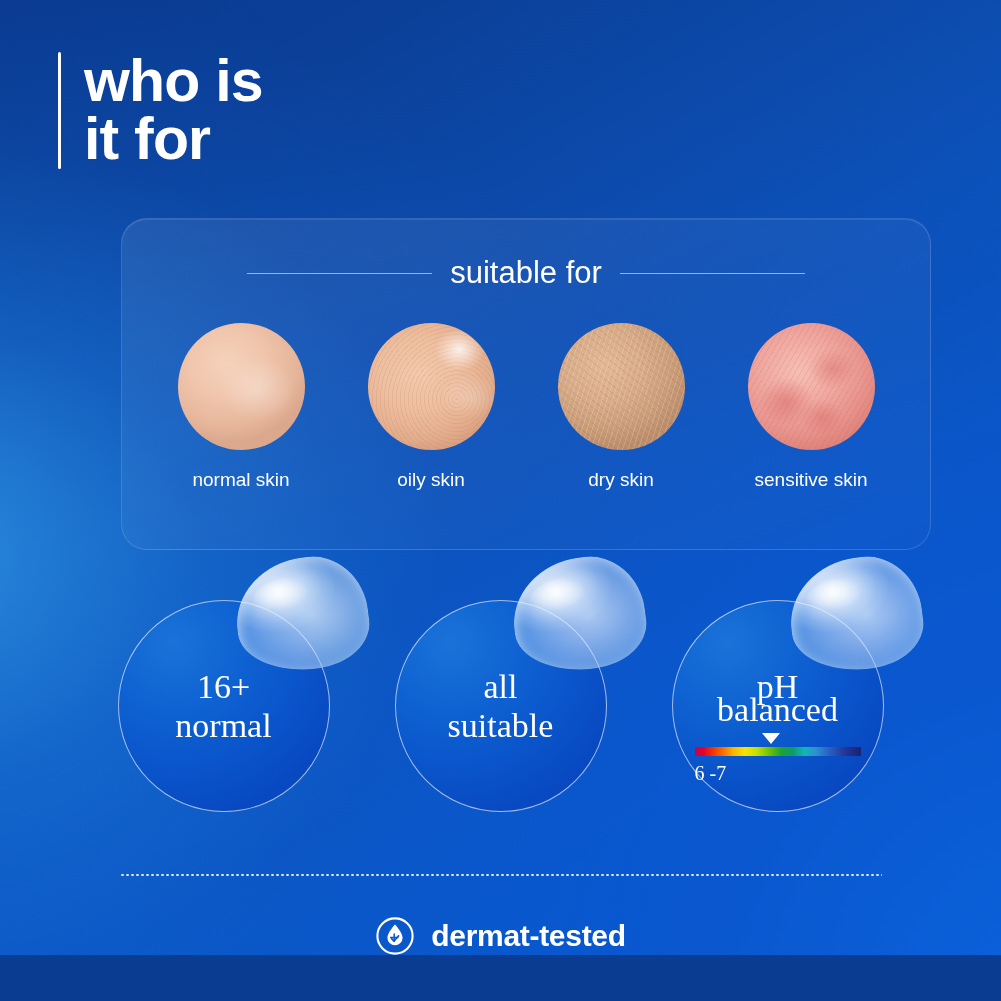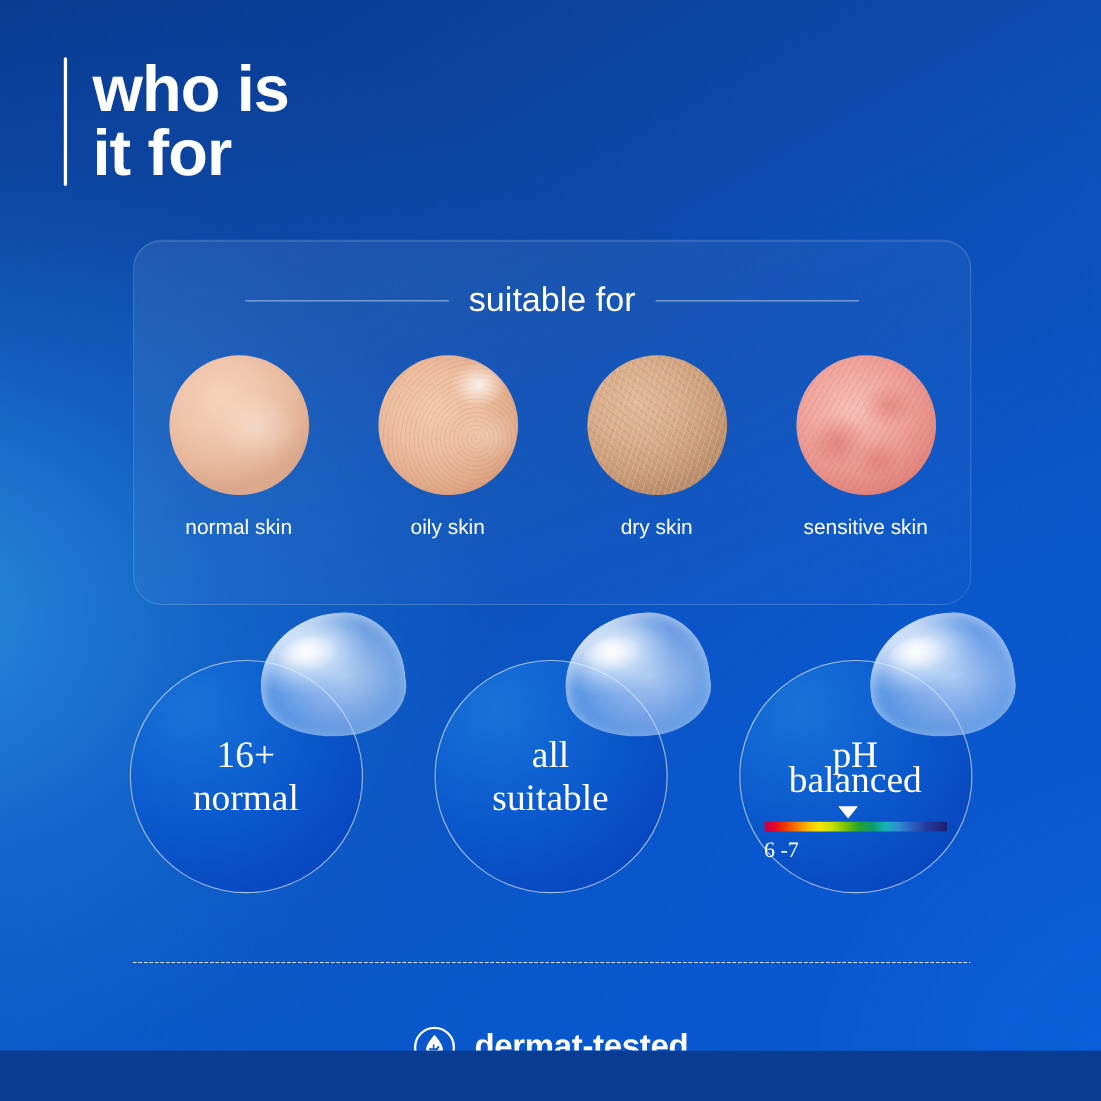--- a/index.html
+++ b/index.html
@@ -23,20 +23,21 @@
     letter-spacing:-0.8px;
   }
   .header h1 .l2{display:block;}
   
   .card{
     position:absolute;left:121px;top:218px;width:760px;height:330px;
     border-radius:26px;
     background:linear-gradient(160deg, rgba(255,255,255,0.085) 0%, rgba(255,255,255,0.045) 45%, rgba(255,255,255,0.015) 100%);
     border:1px solid rgba(255,255,255,0.14);
     box-shadow:inset 0 1px 0 rgba(255,255,255,0.10);
+    padding-left:48px;
   }
   .card-head{position:absolute;left:0;top:36px;width:100%;display:flex;align-items:center;justify-content:center;gap:18px;}
   .card-head .hr{height:1px;background:rgba(255,255,255,0.55);width:185px;}
   .card-head .ttl{color:#fff;font-size:31px;font-weight:400;white-space:nowrap;}
   .swatches{position:absolute;left:0;top:104px;width:100%;display:flex;justify-content:center;gap:62px;}
   .sw{width:128px;display:flex;flex-direction:column;align-items:center;}
   .disc{width:127px;height:127px;border-radius:50%;position:relative;overflow:hidden;}
   .disc .shine{position:absolute;inset:0;}
   .sw-label{margin-top:18px;color:#fff;font-size:19px;line-height:1.23;text-align:center;max-width:118px;}
   
@@ -102,21 +103,21 @@
       #f6e400 30%, #c8e000 37%, #79c400 44%, #1fa32e 52%, #0f9a6e 59%,
       #13b5b5 66%, #2f8fd0 73%, #2a5fc4 81%, #25399e 89%, #1c2070 100%);
   }
   .ph-val{margin-top:6px;color:#fff;font-size:20px;text-align:left;}
   
   .dots{
     position:absolute;left:120px;top:874px;width:762px;height:2px;
     background-image:radial-gradient(rgba(255,255,255,0.85) 45%, rgba(255,255,255,0) 46%);
     background-size:5px 2px;background-repeat:repeat-x;
   }
-  .footer{position:absolute;left:0;top:916px;width:100%;display:flex;align-items:center;justify-content:center;gap:16px;margin-top:16px;}
+  .footer{position:absolute;left:0;top:916px;width:100%;display:flex;align-items:center;justify-content:center;gap:16px;}
   .derm-icon{width:40px;height:40px;}
   .footer .ftxt{color:#fff;font-size:30px;font-weight:700;letter-spacing:-0.3px;}
 </style>
 </head>
 <body>
 
 <div class="stage">
 
   <div class="header">
     <div class="rule"></div>

